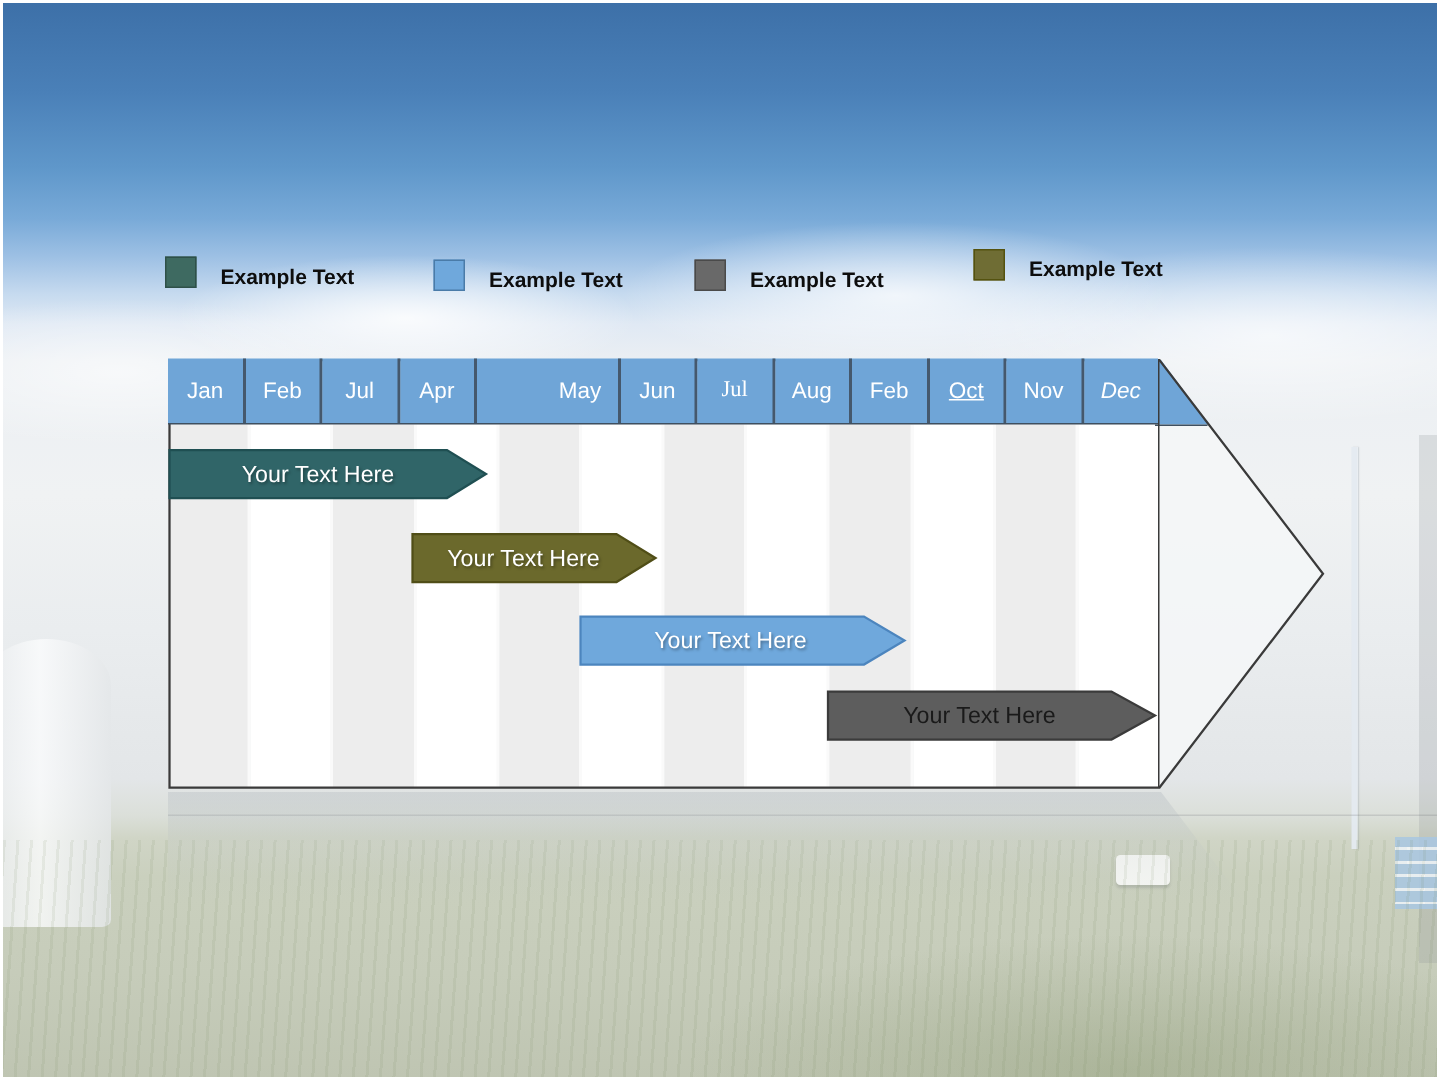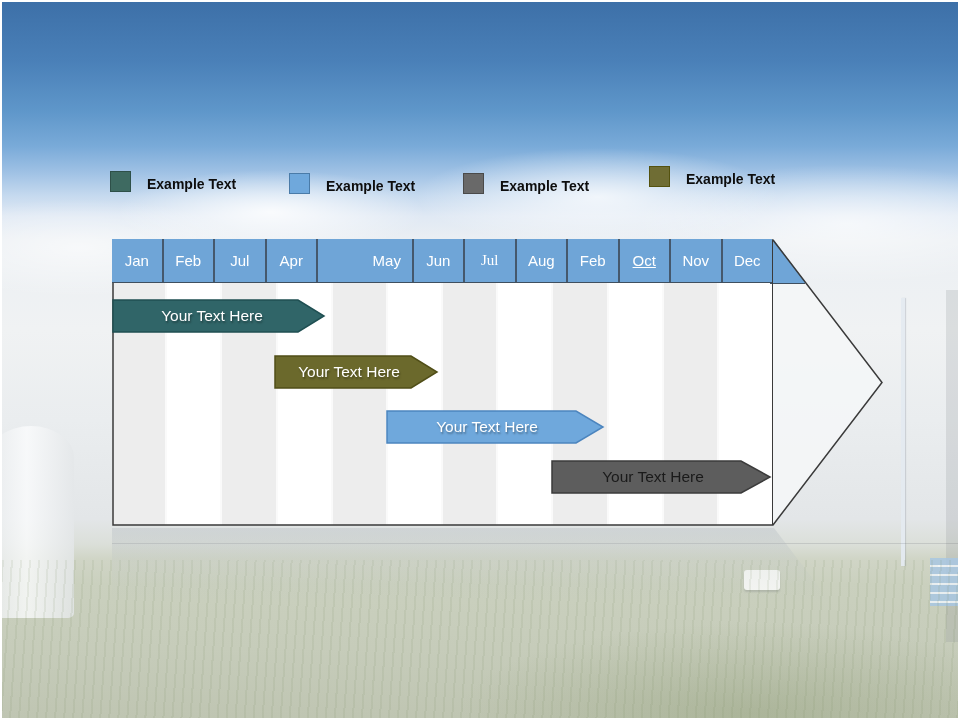--- a/index.html
+++ b/index.html
@@ -135,21 +135,21 @@
       <div class="mcell" style="background-color: rgb(111, 165, 215);">Feb</div>
       <div class="mcell" style="background-color: rgb(111, 165, 215);">Jul</div>
       <div class="mcell" style="background-color: rgb(111, 165, 215);">Apr</div>
       <div class="mcell" style="background-color: rgb(111, 165, 215); padding-left: 44px;">May</div>
       <div class="mcell" style="background-color: rgb(111, 165, 215);">Jun</div>
       <div class="mcell" style="background-color: rgb(111, 165, 215); font-family: Liberation Serif, serif;">Jul</div>
       <div class="mcell" style="background-color: rgb(111, 165, 215);">Aug</div>
       <div class="mcell" style="background-color: rgb(111, 165, 215);">Feb</div>
       <div class="mcell" style="background-color: rgb(111, 165, 215); text-decoration: underline;">Oct</div>
       <div class="mcell" style="background-color: rgb(111, 165, 215);">Nov</div>
-      <div class="mcell" style="background-color: rgb(111, 165, 215);">Dec</div>
+      <div class="mcell" style="background-color: rgb(111, 165, 215); font-style: italic;">Dec</div>
     </div>
 
     <svg class="bar" style="left:0px; top:60px;" width="214" height="34" viewBox="0 0 214 34">
       <polygon points="1,1 186,1 212,17 186,33 1,33" stroke-width="1.5" fill="#306568" stroke="#1F4F52"></polygon>
       <text class="bar-text" x="100" y="22" text-anchor="middle" fill="#FFFFFF">Your Text Here</text>
     </svg>
 
     <svg class="bar" style="left:162px; top:116px;" width="165" height="34" viewBox="0 0 165 34">
       <polygon points="1,1 137,1 163,17 137,33 1,33" stroke-width="1.5" fill="#6B692C" stroke="#504E17"></polygon>
       <text class="bar-text" x="75" y="22" text-anchor="middle" fill="#FFFFFF">Your Text Here</text>

